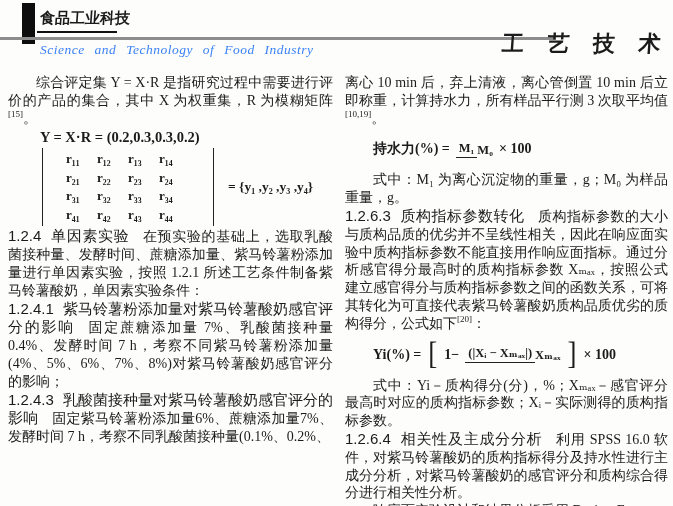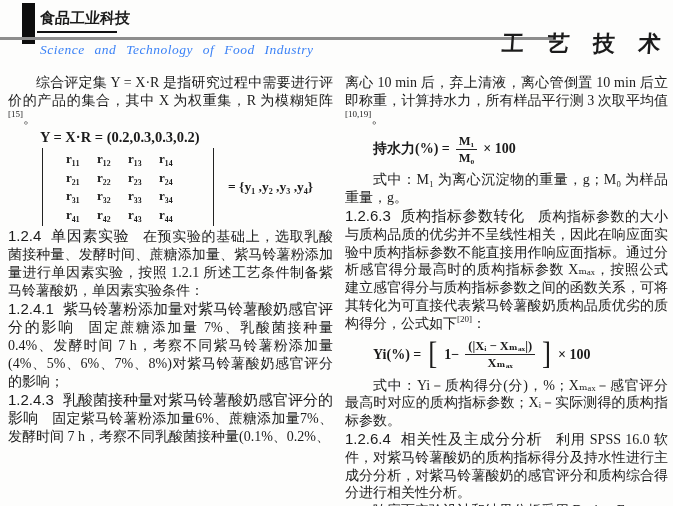--- a/index.html
+++ b/index.html
@@ -67,21 +67,21 @@
     border-left:1.5px solid #222;border-right:1.5px solid #222;
     padding:2px 23px;
   }
   .mcell{font-size:13px;font-weight:bold;line-height:18.5px;}
   .matrix-eq{font-size:13.5px;font-weight:bold;}
   .formula-flex{
     display:flex;align-items:center;gap:6px;
     margin:2px 0 2px 2em;height:40px;
     font-weight:bold;font-size:14px;text-align:left;
   }
-  .frac{display:inline-flex;flex-direction:column;align-items:center;font-size:12.5px;line-height:1.15;}
+  .frac{display:inline-flex;flex-direction:row;align-items:center;font-size:12.5px;line-height:1.15;}
   .frac-num{border-bottom:1.2px solid #222;padding:0 3px 1px 3px;}
   .frac-den{padding-top:1px;}
   .bracket{font-size:27px;font-weight:400;line-height:1;transform:scaleY(1.15);margin:0 1px;}
 </style>
 </head>
 <body>
 
 <div class="page">
 
   <div class="masthead-bar"></div>

